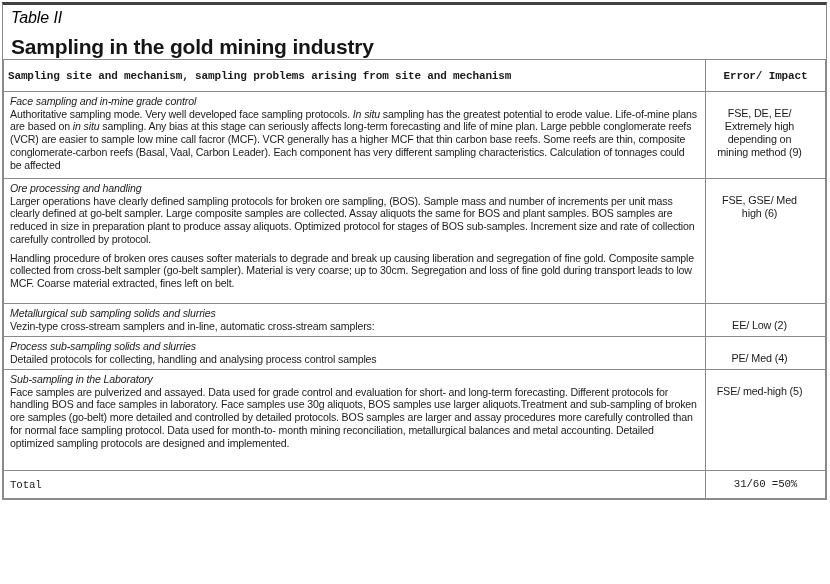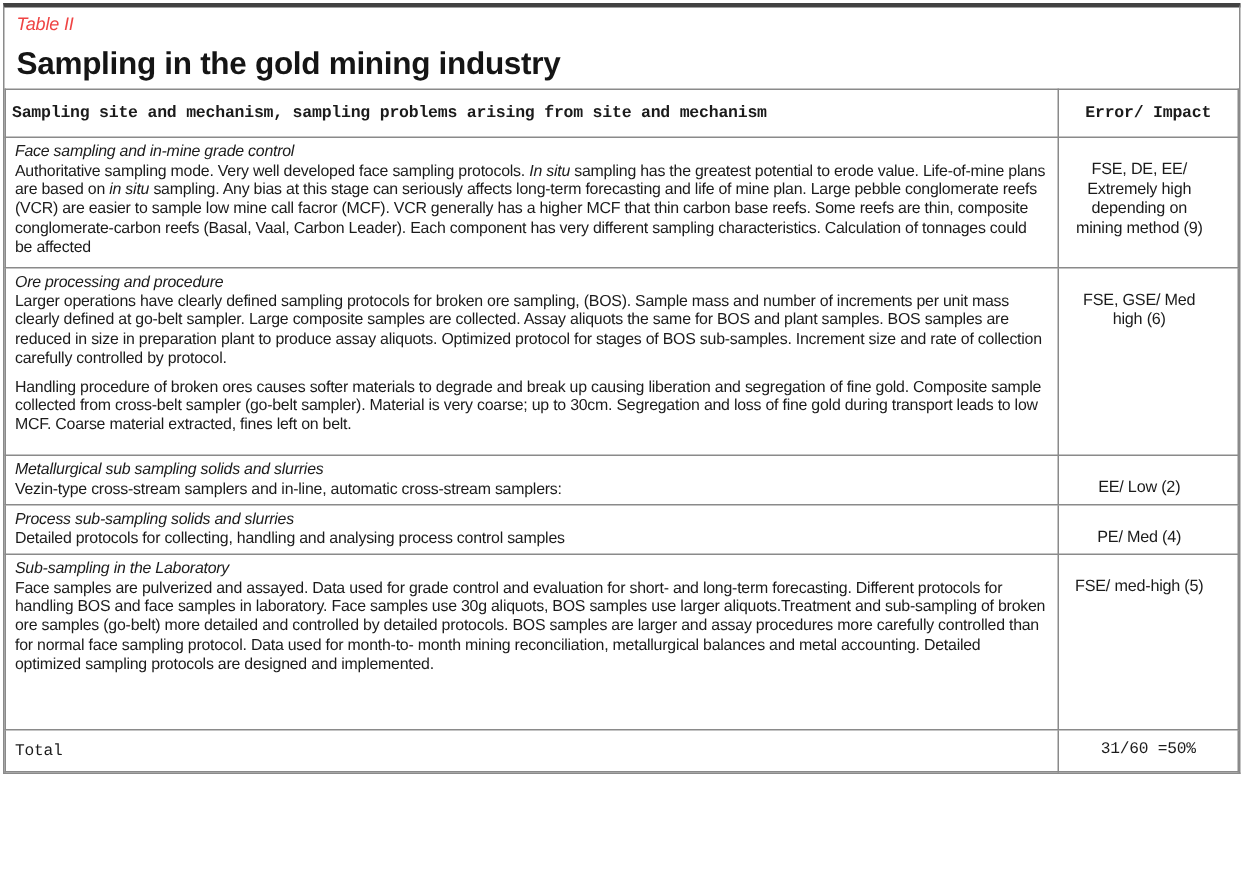--- a/index.html
+++ b/index.html
@@ -13,21 +13,21 @@
   .page { position: relative; width: 830px; height: 584px; background: #fff; overflow: hidden; }
 
   .table-figure {
     position: absolute; left: 2px; top: 2px; width: 825px;
     background: #fff;
     border: 1px solid #8a8a8a;
     border-top: 3px solid #424242;
   }
 
   .caption { height: 54px; padding: 4px 8px 0 8px; }
-  .table-label { font-style: italic; font-size: 12px; letter-spacing: -0.1px; color: #ef4444; }
+  .table-label { font-style: italic; font-size: 16px; letter-spacing: -0.1px; color: #000000; }
   .table-title { font-weight: bold; font-size: 21px; letter-spacing: -0.2px; margin-top: 8px; color: #151515; }
 
   table.data { width: 100%; border-collapse: collapse; table-layout: fixed; }
   col.col-impact { width: 120px; }
 
   th, td { border: 1px solid #8a8a8a; }
   th {
     font-size: 11px; font-weight: bold; letter-spacing: -0.15px;
     height: 32px; vertical-align: middle; padding: 3px 4px; font-family: Liberation Mono, monospace;
   }
@@ -48,21 +48,21 @@
     padding: 15px 16px 3px 4px;
     font-size: 10.8px; line-height: 13px; letter-spacing: -0.15px;
     white-space: pre-line;
   }
   td.cell-impact.v-mid { vertical-align: middle; padding: 3px 4px; }
 
   tr.h53  > td { height: 53px; }
   tr.h87  > td { height: 87px; }
   tr.h125 > td { height: 125px; }
   tr.h33  > td { height: 33px; }
-  tr.h101 > td { height: 117px; }
+  tr.h101 > td { height: 101px; }
   tr.h28  > td { height: 28px; font-family: Liberation Mono, monospace; }
 
   td.total-label-cell { vertical-align: middle; padding: 3px 6px; font-size: 10.8px; letter-spacing: -0.15px; }
 
   .source-note {
     position: absolute; left: 3px; top: 561px;
     font-size: 10.8px; letter-spacing: -0.15px; color: #1b1b1b;
   }
 </style>
 </head>
@@ -96,21 +96,21 @@
             <p class="row-text">Authoritative sampling mode. Very well developed face sampling protocols. <i>In situ</i> sampling has the greatest potential to erode value. Life-of-mine plans are based on <i>in situ</i> sampling. Any bias at this stage can seriously affects long-term forecasting and life of mine plan. Large pebble conglomerate reefs (VCR) are easier to sample low mine call facror (MCF). VCR generally has a higher MCF that thin carbon base reefs. Some reefs are thin, composite conglomerate-carbon reefs (Basal, Vaal, Carbon Leader). Each component has very different sampling characteristics. Calculation of tonnages could be affected</p>
           </td>
           <td class="cell-impact">FSE, DE, EE/
 Extremely high
 depending on
 mining method (9)</td>
         </tr>
 
         <tr class="h125">
           <td class="cell-main">
-            <div class="row-heading">Ore processing and procedure</div>
+            <div class="row-heading">Ore processing and handling</div>
             <p class="row-text">Larger operations have clearly defined sampling protocols for broken ore sampling, (BOS). Sample mass and number of increments per unit mass clearly defined at go-belt sampler. Large composite samples are collected. Assay aliquots the same for BOS and plant samples. BOS samples are reduced in size in preparation plant to produce assay aliquots. Optimized protocol for stages of BOS sub-samples. Increment size and rate of collection carefully controlled by protocol.</p>
             <p class="row-text">Handling procedure of broken ores causes softer materials to degrade and break up causing liberation and segregation of fine gold. Composite sample collected from cross-belt sampler (go-belt sampler). Material is very coarse; up to 30cm. Segregation and loss of fine gold during transport leads to low MCF. Coarse material extracted, fines left on belt.</p>
           </td>
           <td class="cell-impact">FSE, GSE/ Med
 high (6)</td>
         </tr>
 
         <tr class="h33">
           <td class="cell-main">
             <div class="row-heading">Metallurgical sub sampling solids and slurries</div>

